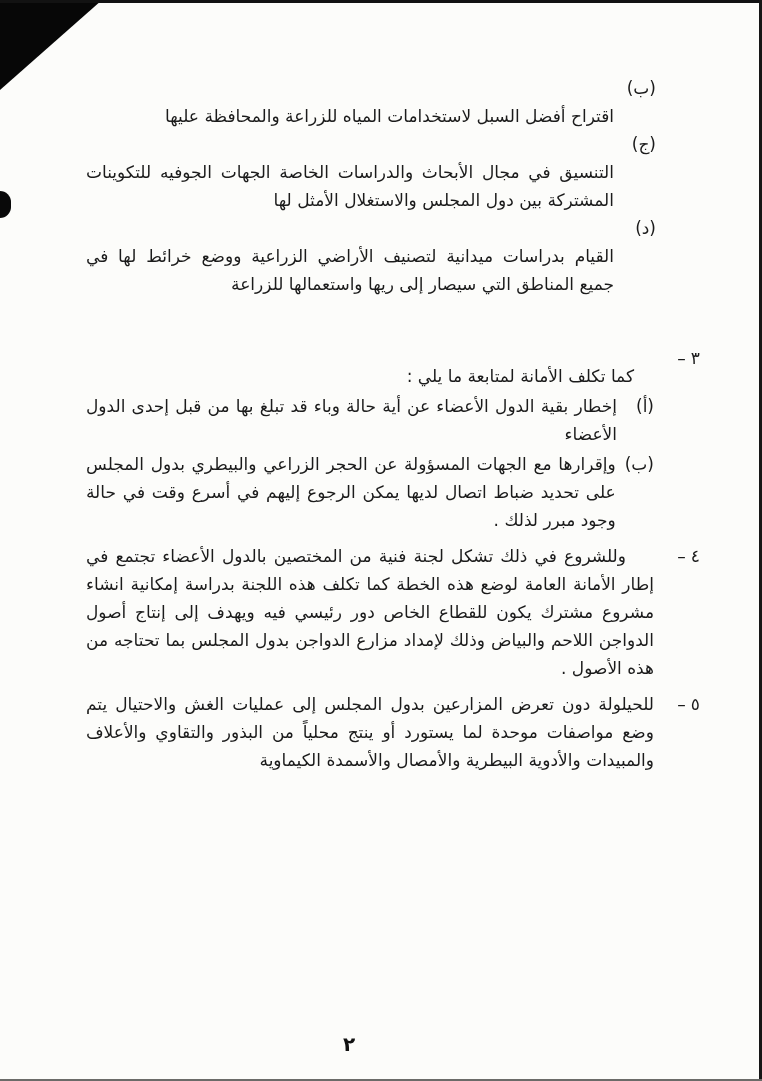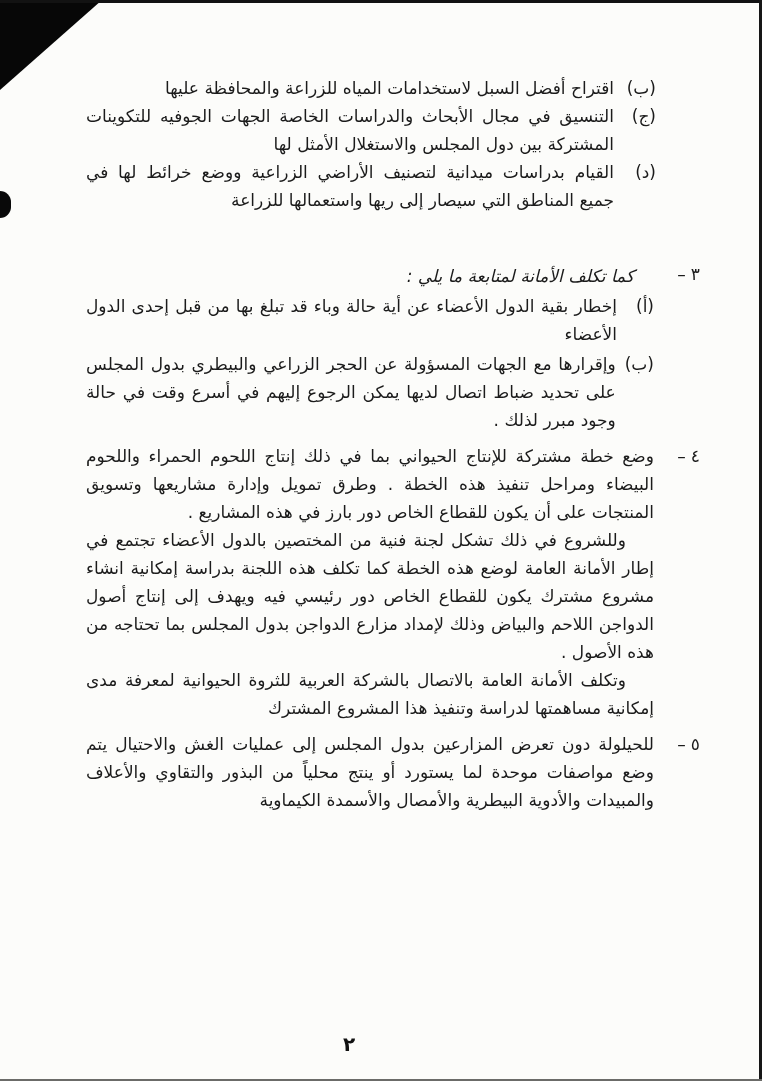--- a/index.html
+++ b/index.html
@@ -45,33 +45,33 @@
     position: absolute;
     top: 74px; right: 62px; left: 86px;
     direction: rtl;
     font-size: 17px;
     line-height: 28px;
     text-align: justify;
   }
   .lettered-list { padding-right: 44px; }
   .lettered-item { display: flex; gap: 10px; }
   .lettered-item .marker { flex: 0 0 auto; min-width: 32px; white-space: nowrap; }
-  .lettered-item .item-text { flex: 1; }
+  .lettered-item .item-text { flex: 1; margin-top: 28px; }
 
   .section { margin-top: 8px; }
   .section.gap-large { margin-top: 46px; }
 
   .numbered-para { display: flex; gap: 8px; }
   .sec-num {
     flex: 0 0 auto; min-width: 38px; white-space: nowrap;
   }
   .sec-num .dash { margin-right: 5px; }
   .sec-body { flex: 1; }
 
-  .followup { text-indent: 20px; margin-top: 2px; font-style: italic; }
+  .followup { text-indent: 20px; margin-top: 18px; }
 
   .sub-item { display: flex; gap: 9px; margin-top: 2px; }
   .sub-item .marker { flex: 0 0 auto; min-width: 28px; white-space: nowrap; }
   .sub-item .item-text { flex: 1; }
 
   .para-indent { text-indent: 28px; }
 
   .page-number {
     position: absolute;
     bottom: 25px; left: 325px; width: 48px;
@@ -123,23 +123,21 @@
             <span class="item-text">وإقرارها مع الجهات المسؤولة عن الحجر الزراعي والبيطري بدول المجلس على تحديد ضباط اتصال لديها يمكن الرجوع إليهم في أسرع وقت في حالة وجود مبرر لذلك .</span>
           </div>
         </div>
       </div>
     </div>
 
     <div class="section">
       <div class="numbered-para">
         <span class="sec-num"><span>٤</span><span class="dash">–</span></span>
         <div class="sec-body">
-          <p>وضع خطة مشتركة للإنتاج الحيواني بما في ذلك إنتاج اللحوم الحمراء واللحوم البيضاء ومراحل تنفيذ هذه الخطة . وطرق تمويل وإدارة مشاريعها وتسويق المنتجات على أن يكون للقطاع الخاص دور بارز في هذه المشاريع .</p>
           <p class="para-indent">وللشروع في ذلك تشكل لجنة فنية من المختصين بالدول الأعضاء تجتمع في إطار الأمانة العامة لوضع هذه الخطة كما تكلف هذه اللجنة بدراسة إمكانية انشاء مشروع مشترك يكون للقطاع الخاص دور رئيسي فيه ويهدف إلى إنتاج أصول الدواجن اللاحم والبياض وذلك لإمداد مزارع الدواجن بدول المجلس بما تحتاجه من هذه الأصول .</p>
-          <p class="para-indent">وتكلف الأمانة العامة بالاتصال بالشركة العربية للثروة الحيوانية لمعرفة مدى إمكانية مساهمتها لدراسة وتنفيذ هذا المشروع المشترك</p>
         </div>
       </div>
     </div>
 
     <div class="section">
       <div class="numbered-para">
         <span class="sec-num"><span>٥</span><span class="dash">–</span></span>
         <div class="sec-body">
           <p>للحيلولة دون تعرض المزارعين بدول المجلس إلى عمليات الغش والاحتيال يتم وضع مواصفات موحدة لما يستورد أو ينتج محلياً من البذور والتقاوي والأعلاف والمبيدات والأدوية البيطرية والأمصال والأسمدة الكيماوية</p>
         </div>

